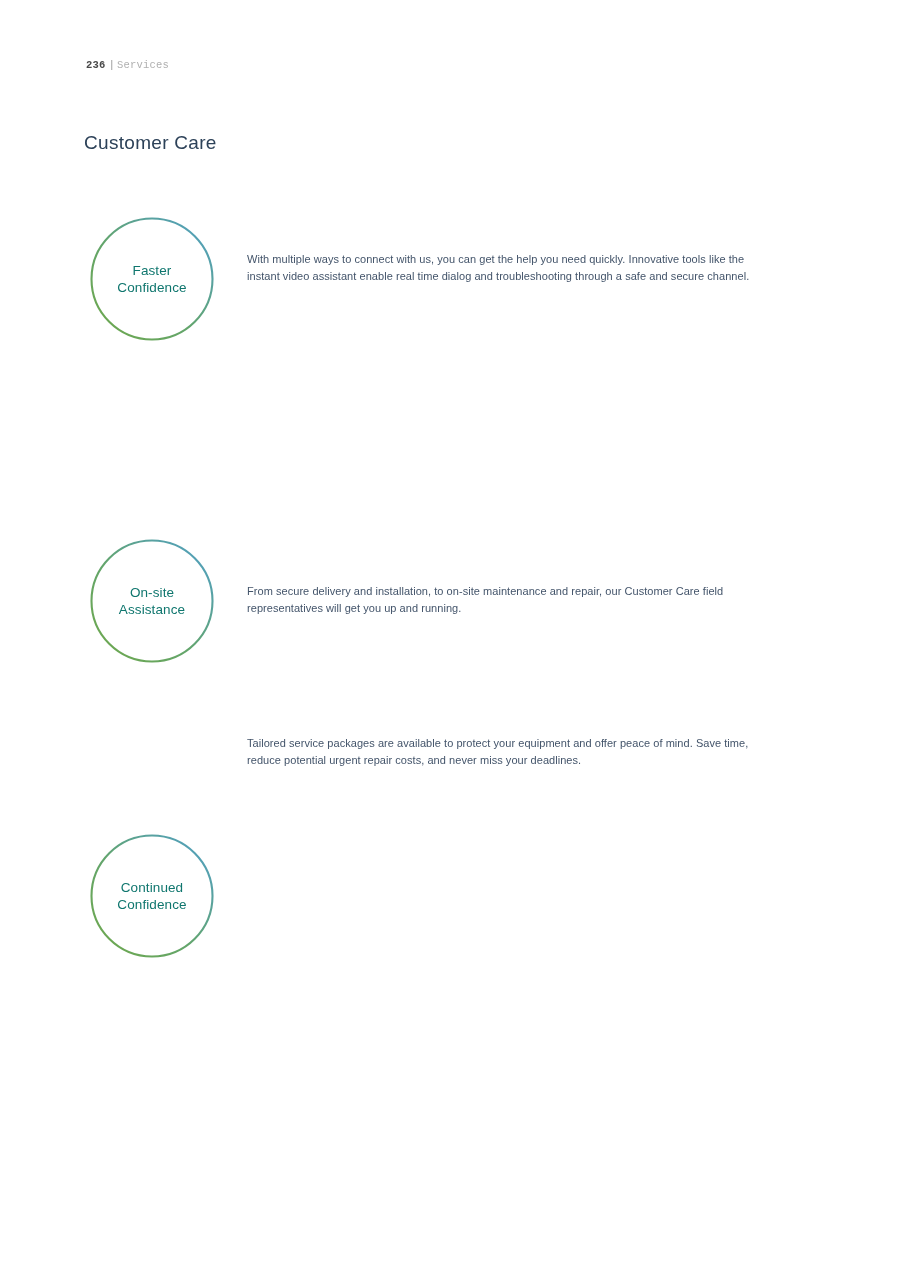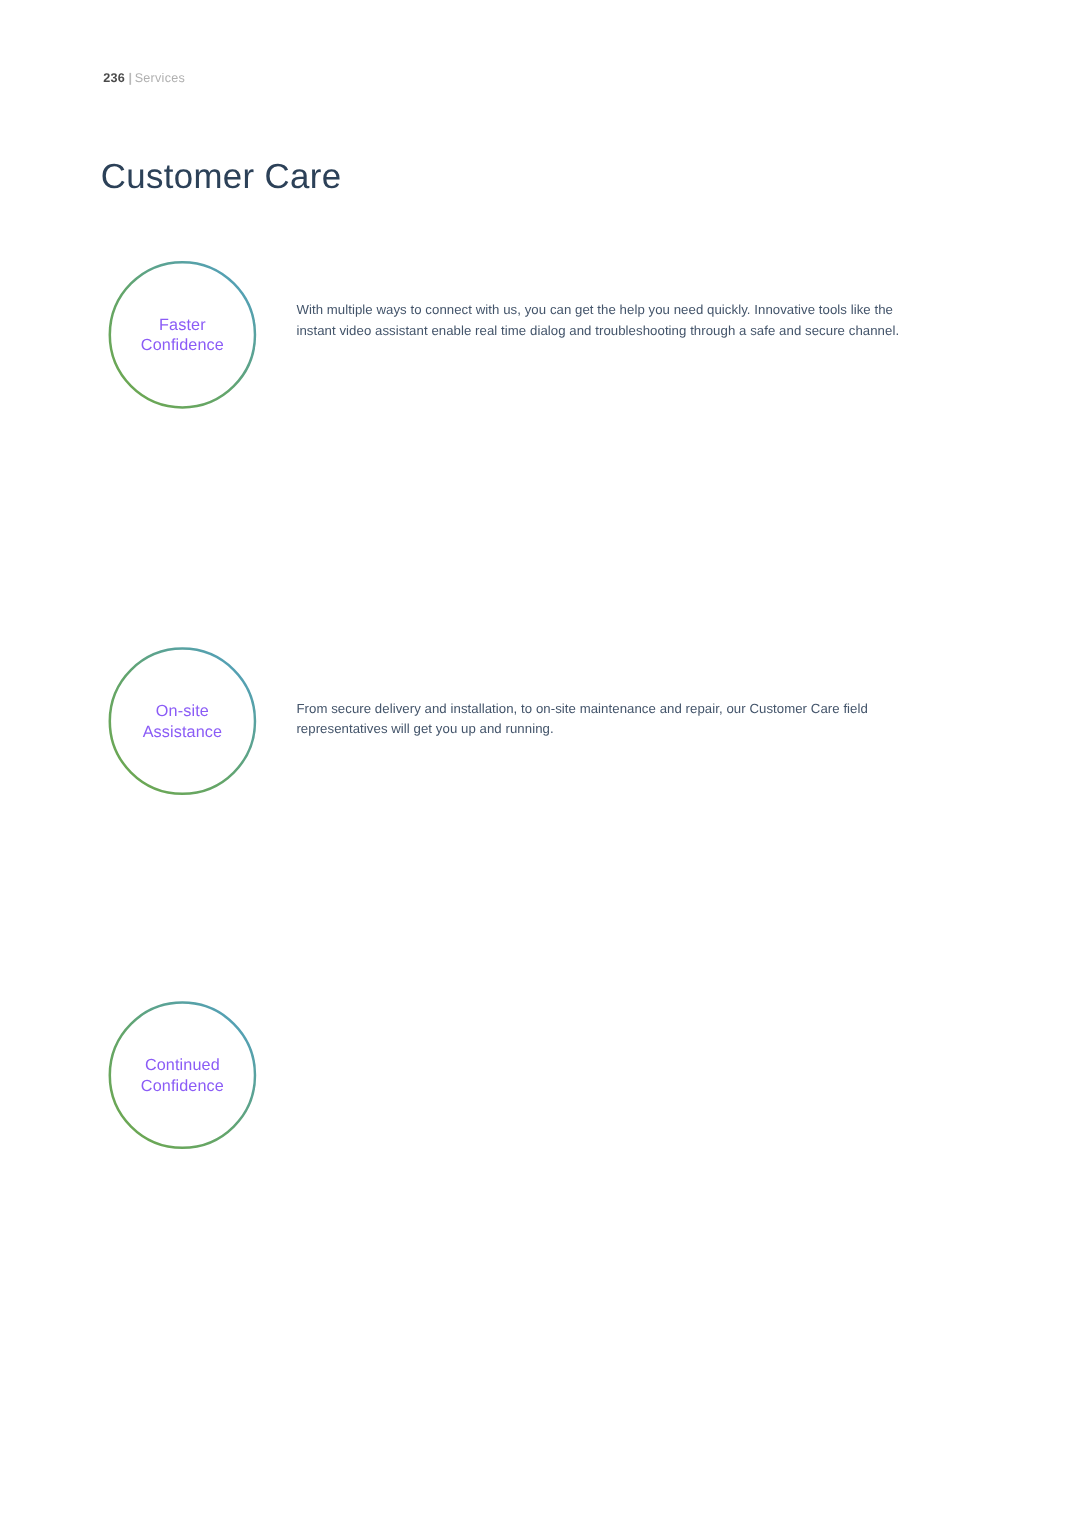--- a/index.html
+++ b/index.html
@@ -22,41 +22,42 @@
 
   
   .running-header {
     position: absolute;
     left: 86px;
     top: 60px;
     font-size: 10.5px;
     letter-spacing: 0.2px;
     line-height: 1;
     white-space: nowrap;
+    font-family: Liberation Mono, monospace;
   }
   .running-header .page-num {
     font-weight: bold;
     color: #4a4a4a;
   }
   .running-header .sep {
     color: #b9b9b9;
     font-weight: bold;
     margin: 0 2px 0 3px;
   }
   .running-header .section {
     color: #b0b0b0;
   }
 
   
   .page-title {
     position: absolute;
     left: 84px;
     top: 133px;
     margin: 0;
-    font-size: 29px;
+    font-size: 19px;
     font-weight: 300;
     letter-spacing: 0.3px;
     color: #2c4158;
     line-height: 1.1;
   }
 
   
   .items {
     position: absolute;
     left: 0;
@@ -93,21 +94,21 @@
     width: 124px;
     height: 124px;
     display: flex;
     flex-direction: column;
     align-items: center;
     justify-content: center;
     text-align: center;
     font-size: 13.5px;
     font-weight: 300;
     line-height: 1.28;
-    color: #8b5cf6;
+    color: #0f766e;
     letter-spacing: 0.1px;
   }
 
   
   .item-body {
     position: absolute;
     left: 247px;
     width: 530px;
     font-size: 11px;
     font-weight: 400;
@@ -173,20 +174,23 @@
           <span>On-site</span>
           <span>Assistance</span>
         </div>
       </div>
       <div class="item-body" style="top:44px;width:500px">
         <p>From secure delivery and installation, to on-site maintenance and repair, our Customer Care field representatives will get you up and running.</p>
       </div>
     </div>
 
     <div class="item" style="top:701px">
+      <div class="item-body" style="top:34px;width:512px">
+        <p>Tailored service packages are available to protect your equipment and offer peace of mind.  Save time, reduce potential urgent repair costs, and never miss your deadlines.</p>
+      </div>
     </div>
 
     <div class="item" style="top:834px">
       <div class="circle-wrap">
         <svg viewBox="0 0 124 124" xmlns="http://www.w3.org/2000/svg" aria-hidden="true">
           <defs>
             <linearGradient id="ringgrad5" x1="0%" y1="100%" x2="100%" y2="0%">
               <stop offset="0%" stop-color="#6fa84a"></stop>
               <stop offset="45%" stop-color="#63a56c"></stop>
               <stop offset="100%" stop-color="#4f9fcc"></stop>

